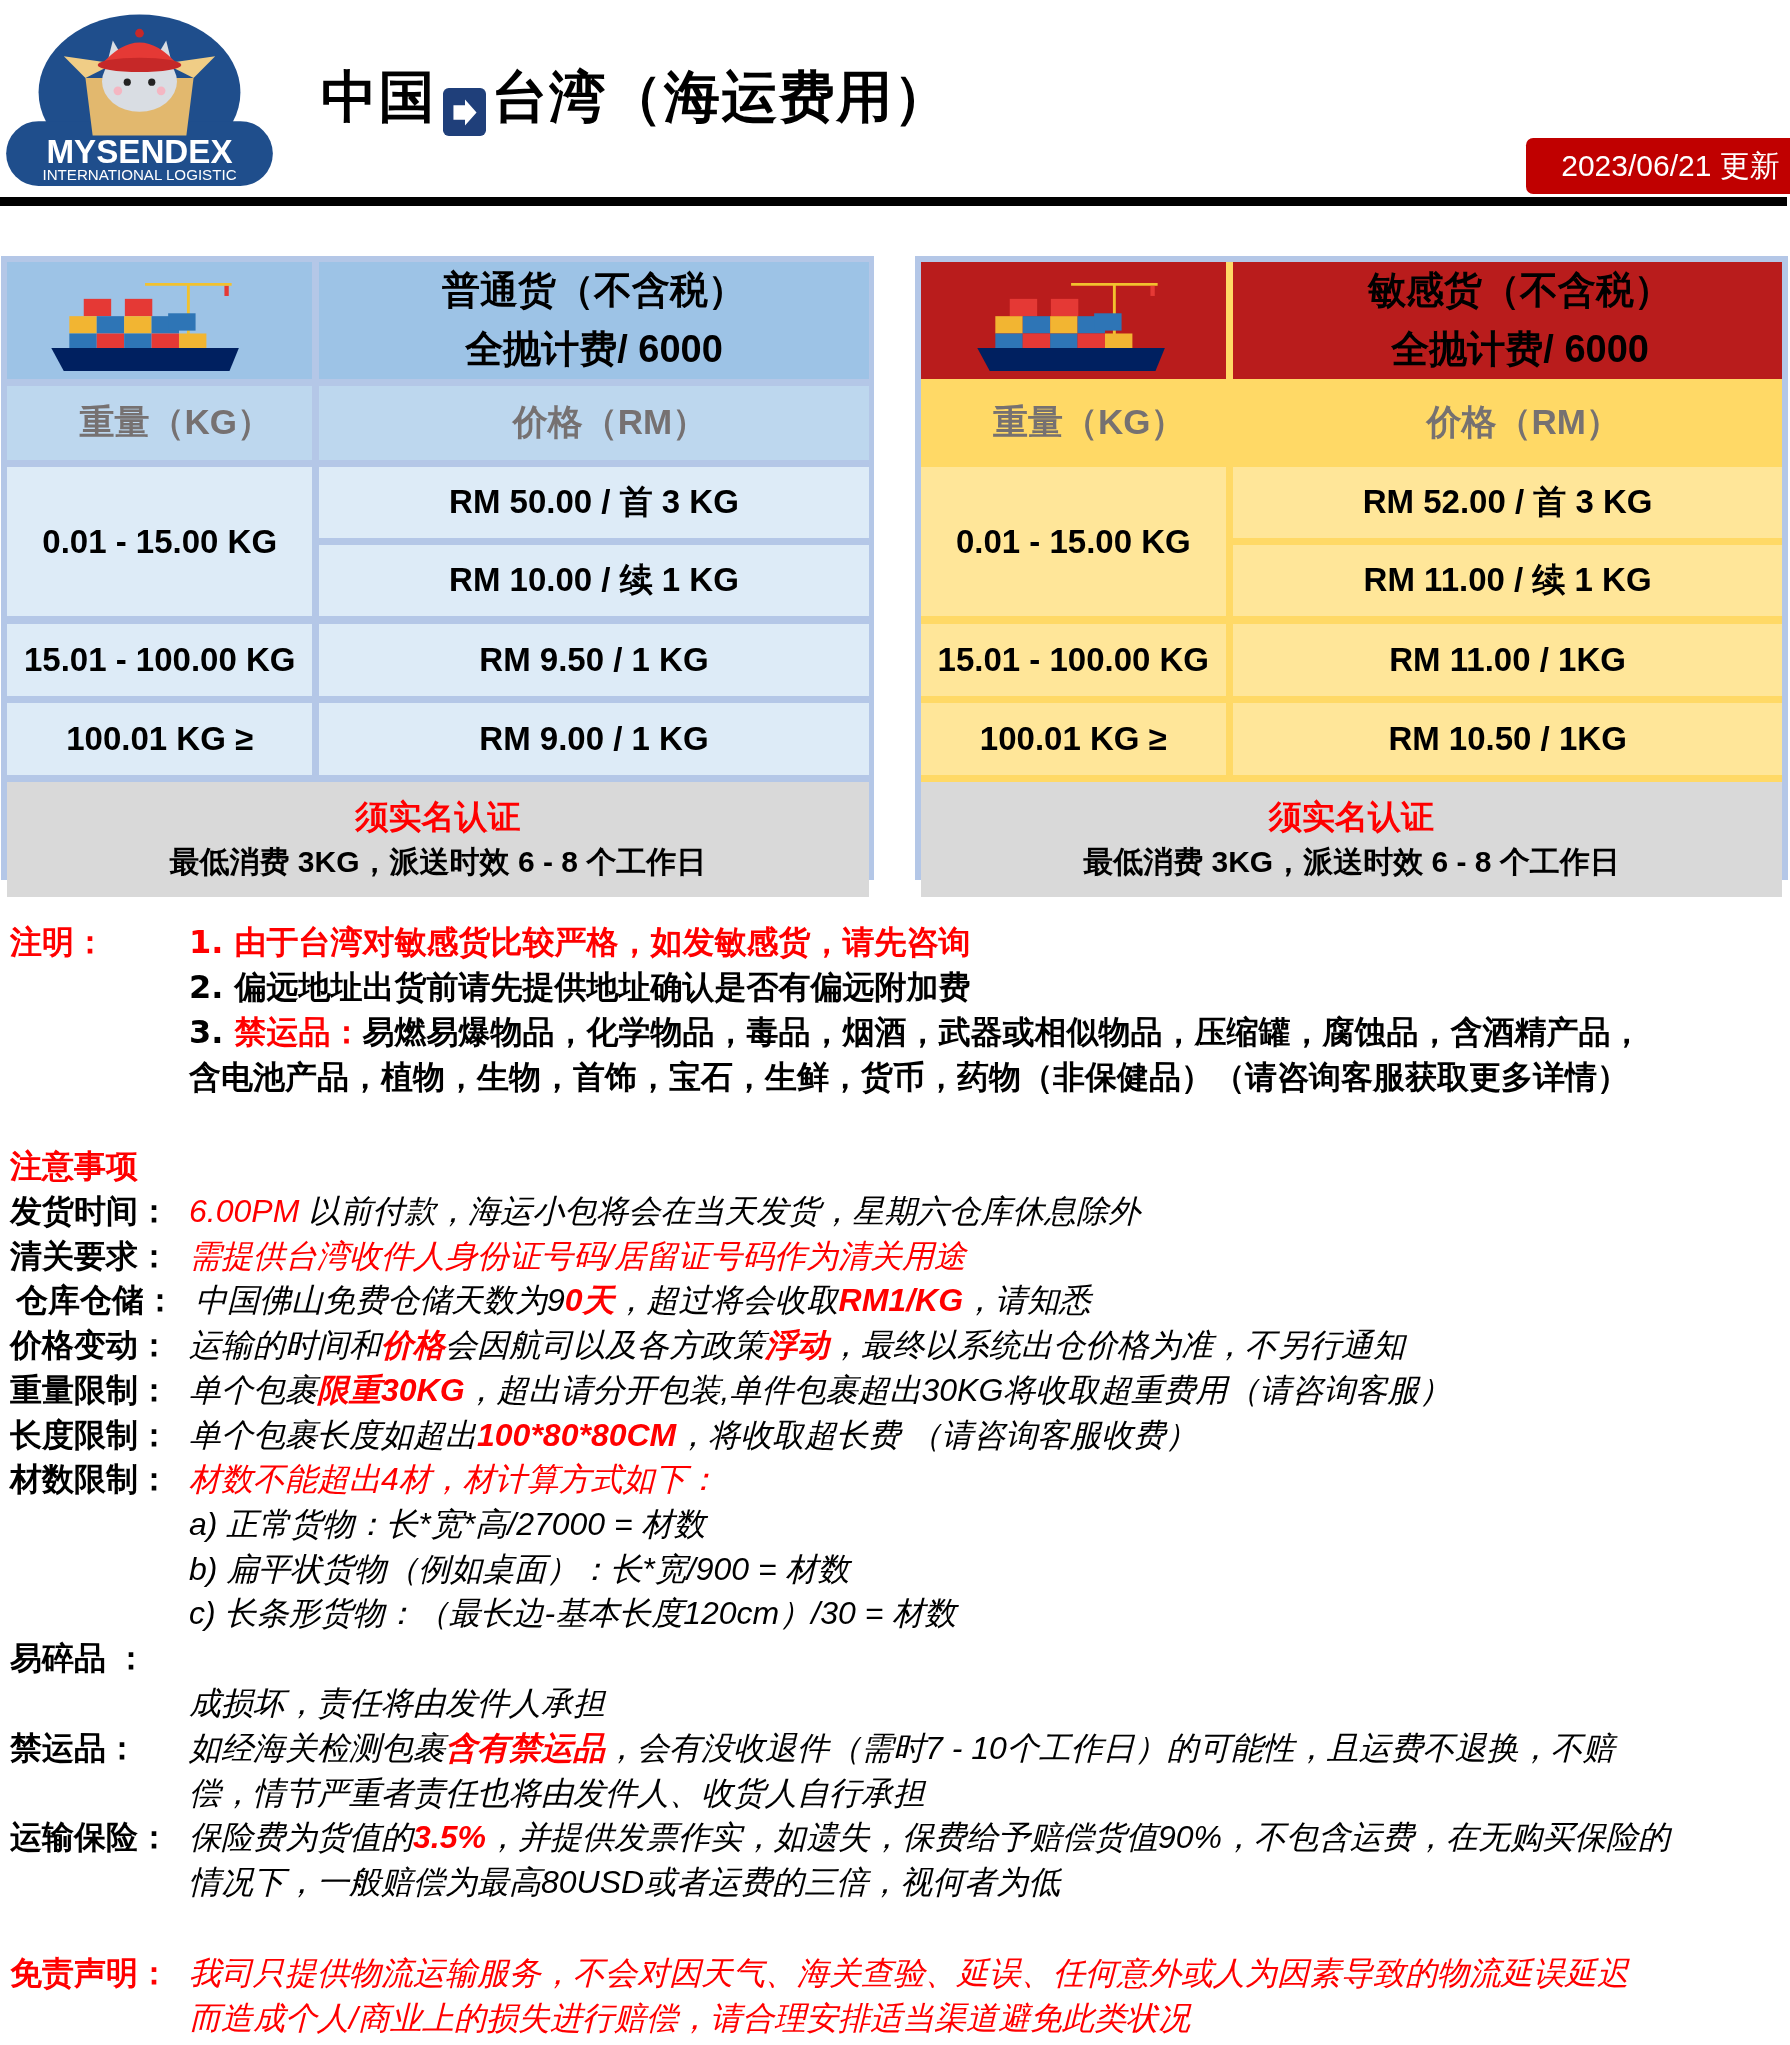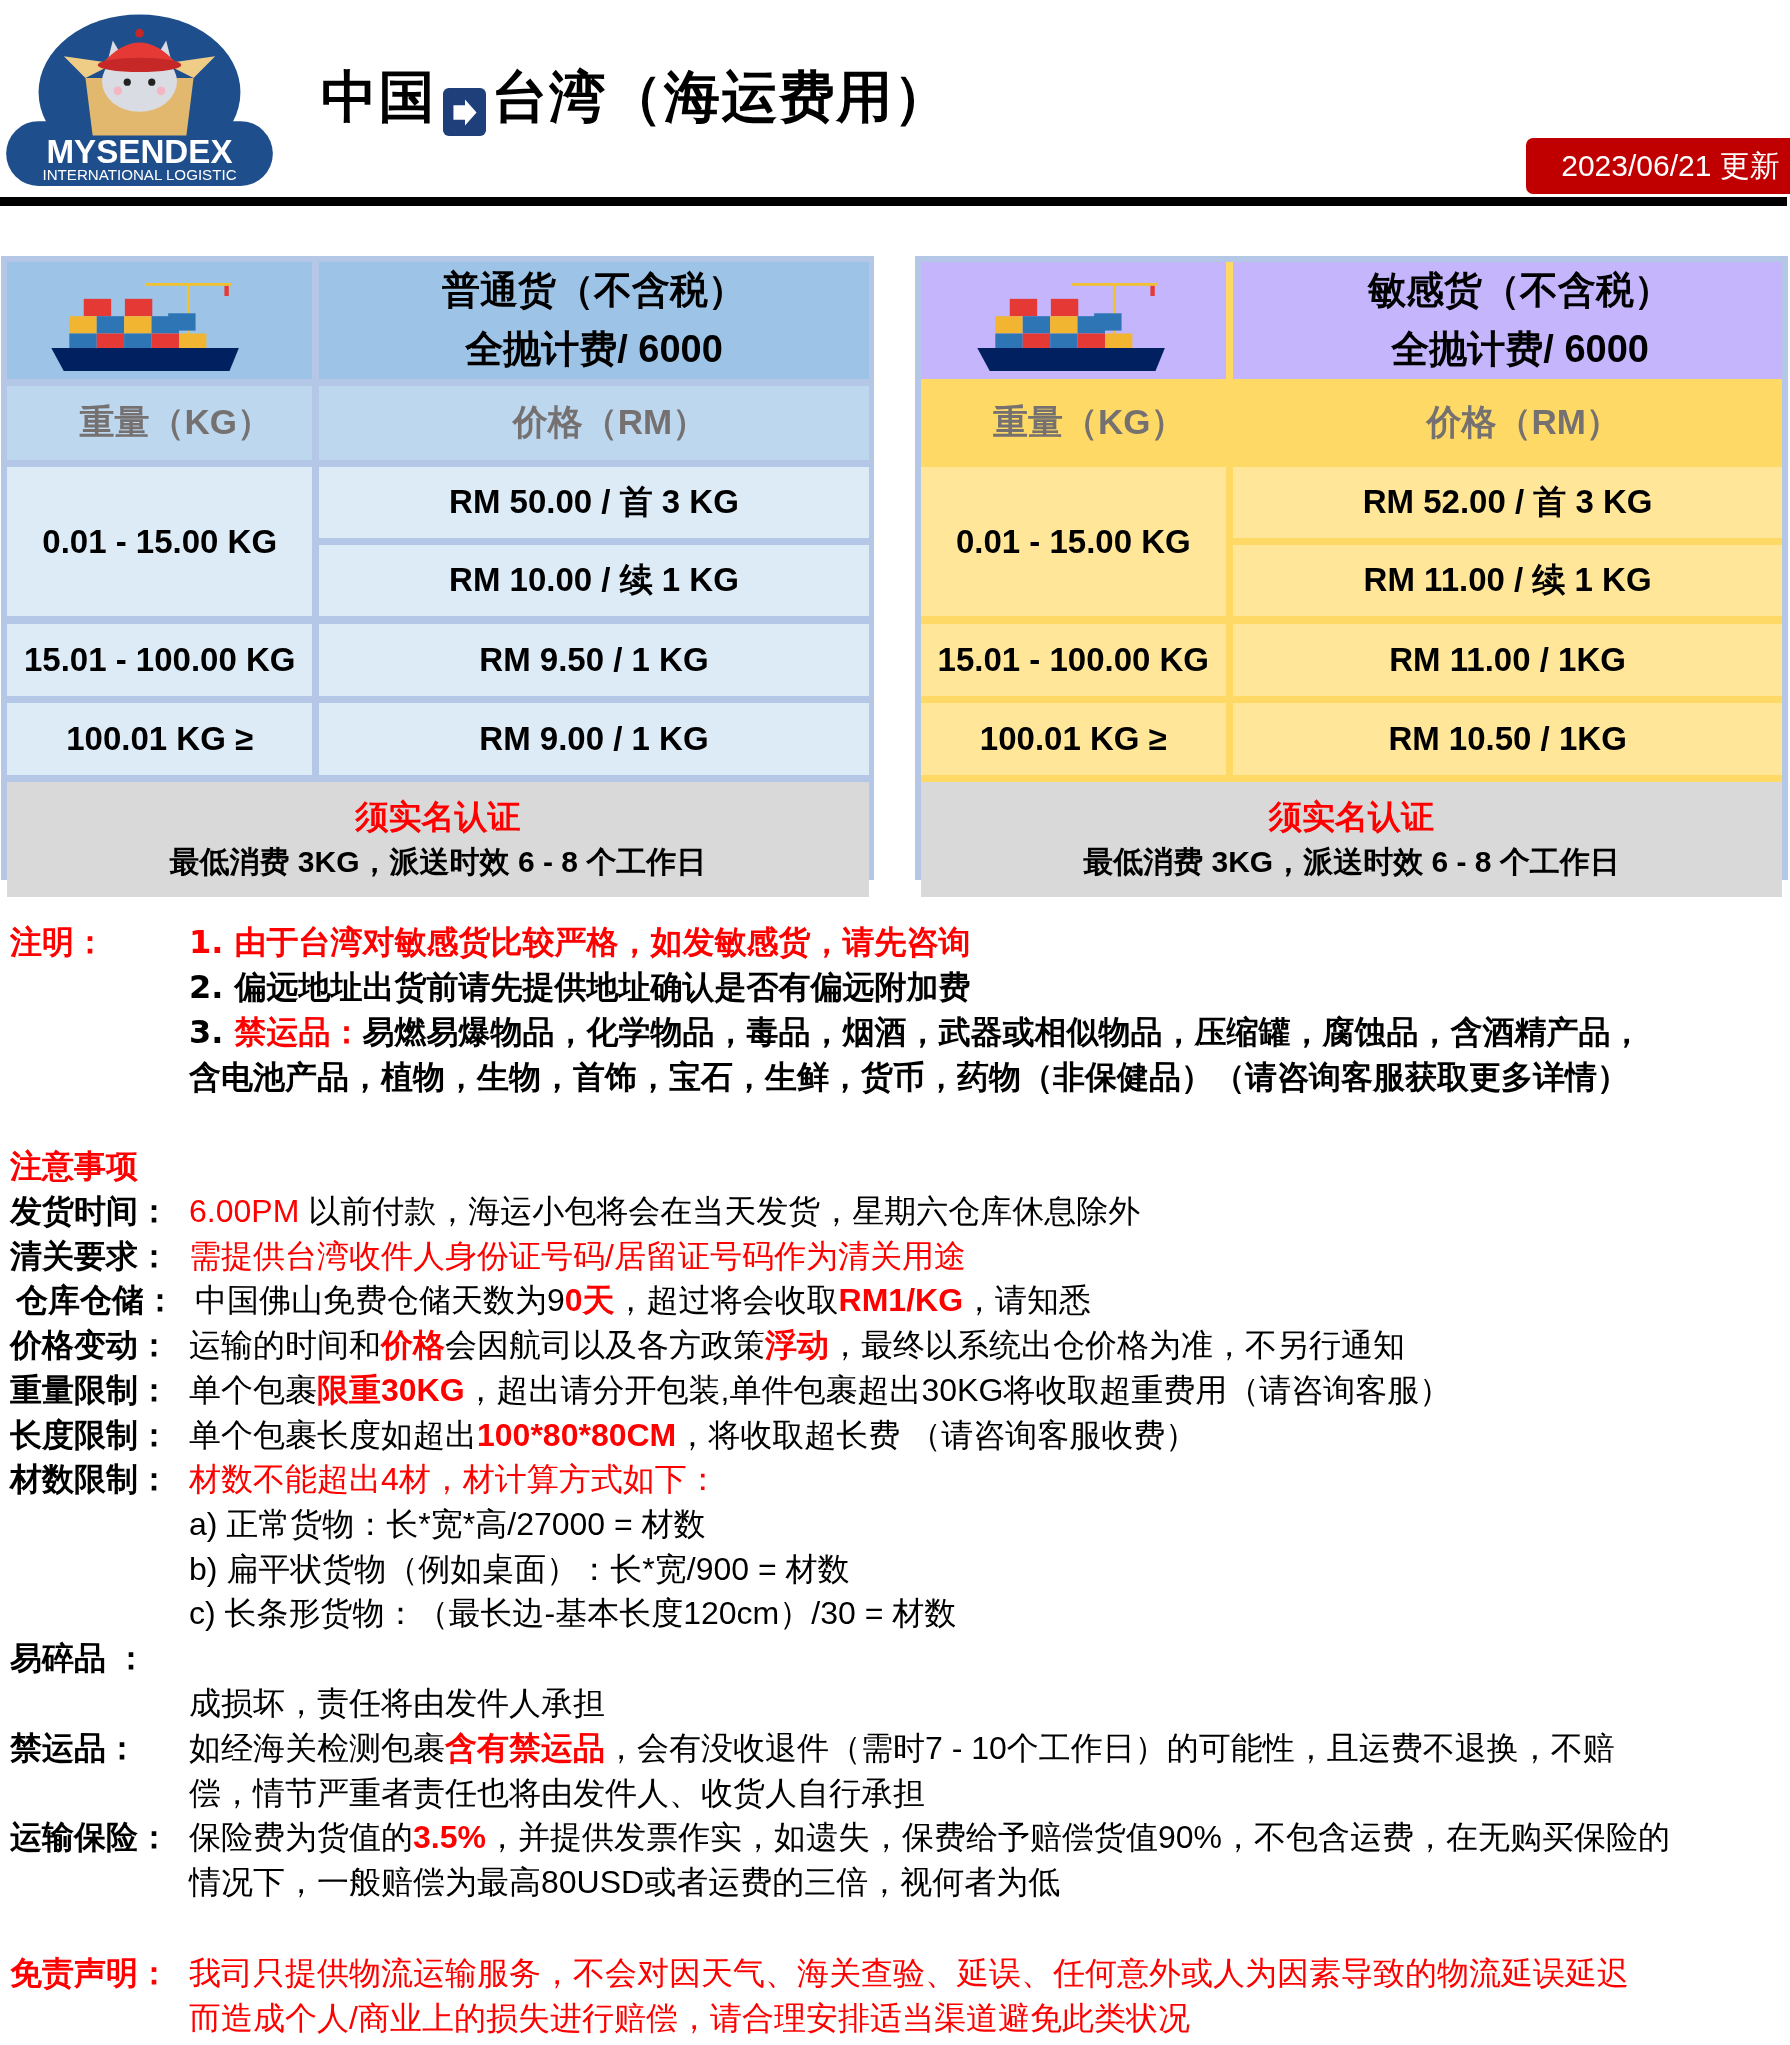--- a/index.html
+++ b/index.html
@@ -30,37 +30,37 @@
   .rate-table.sensitive { left: 915px; background: #b4c7e7; }
   .rt-grid {
     display: grid; grid-template-columns: 305px 1fr; grid-template-rows: 117px 74px 71px 71px 72px 72px 115px;
     gap: 7.2px 7.2px; width: 100%; height: 100%;
   }
   .cell { display: flex; align-items: center; justify-content: center; text-align: center;
           font-family: "Liberation Sans", sans-serif; font-weight: bold; }
   .normal .hdr { background: #9dc3e6; }
   .normal .colhdr { background: #bdd7ee; }
   .normal .body { background: #ddebf7; }
-  .sensitive .hdr { background: #c4b5fd; padding-left: 25px; }
+  .sensitive .hdr { background: #b91c1c; padding-left: 25px; }
   .sensitive .colhdr { background: #ffd966; }
   .sensitive .body { background: #ffe699; }
   .sensitive .rt-grid { background: #ffd966; }
   .title-cell { flex-direction: column; font-size: 38px; line-height: 59px; }
   .colhdr { font-size: 35px; color: #767171; padding-left: 32px; }
   .body { font-size: 33px; }
   .weight-span { grid-row: span 2; }
   .footer-cell { grid-column: span 2; background: #d9d9d9; flex-direction: column; line-height: 45px; }
   .footer-cell .req { color: #ff0000; font-size: 33px; }
   .footer-cell .min { font-size: 30px; }
   .note-line { position: absolute; white-space: nowrap; font-size: 32px; font-weight: bold; height: 45px; line-height: 45px; }
   .red { color: #ff0000; }
 
   .sec { position: absolute; left: 10px; font-family: "Liberation Sans", sans-serif; font-size: 32px; white-space: nowrap; line-height: 45px; }
   .sec .lbl { position: absolute; left: 0; font-weight: bold; }
-  .sec .val { position: absolute; left: 179px; font-weight: normal; }
+  .sec .val { position: absolute; left: 179px; font-weight: normal; font-style: italic; }
   .b { font-weight: bold; }
 </style>
 </head>
 <body>
 
 <div class="logo">
   <svg width="267" height="173" viewBox="0 0 370 240">
     <ellipse cx="185" cy="110" rx="140" ry="108" fill="#1f4e8c"></ellipse>
     <rect x="0" y="150" width="370" height="90" rx="45" fill="#1f4e8c"></rect>
 

